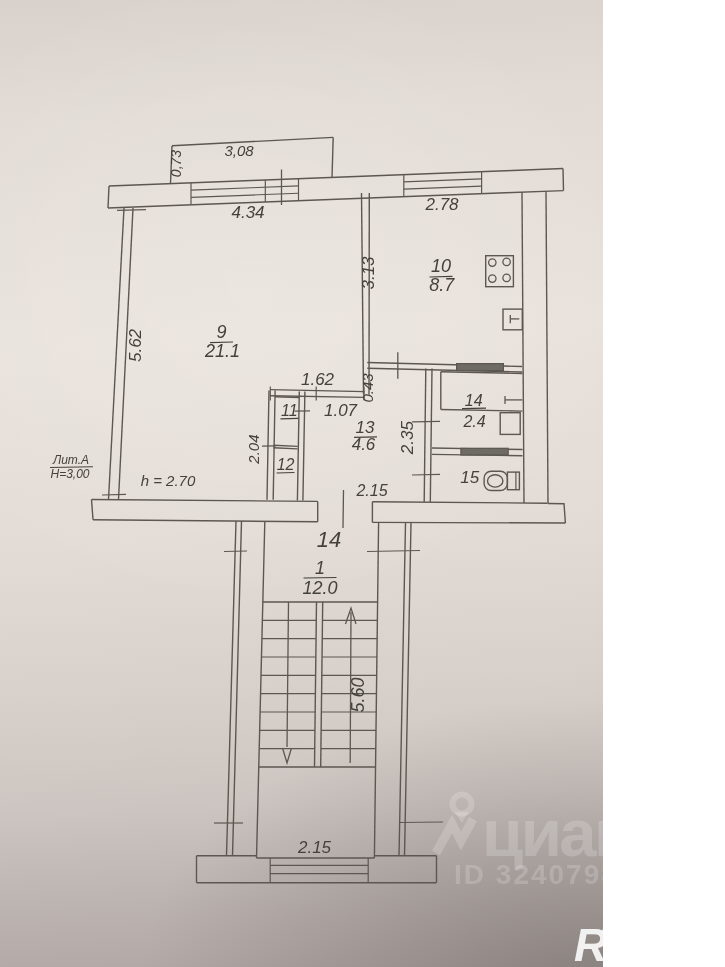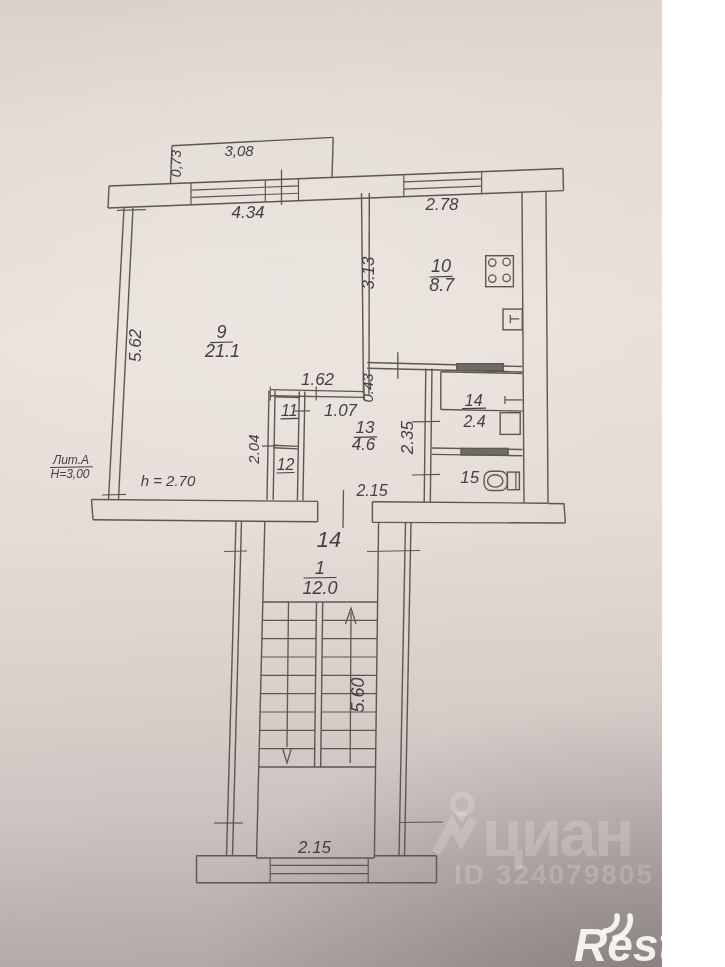--- a/index.html
+++ b/index.html
@@ -1,15 +1,15 @@
 <!DOCTYPE html>
 <html><head><meta charset="utf-8">
 <style>
 html,body{margin:0;padding:0;}
-#page{position:relative;width:662px;height:967px;overflow:hidden;
+#page{position:relative;width:603px;height:967px;overflow:hidden;
 background:
  radial-gradient(ellipse 620px 400px at 97% 102%, rgba(50,44,41,0.30), rgba(50,44,41,0) 72%),
  radial-gradient(ellipse 520px 430px at 42% 30%, rgba(255,255,255,0.16), rgba(255,255,255,0) 75%),
  linear-gradient(177deg, #d9d2cc 0%, #e2dbd5 12%, #e9e2dc 35%, #e3dcd6 55%, #d8d1cb 70%, #ccc4c0 82%, #bcb4b1 91%, #afa6a3 100%);}
 svg{position:absolute;left:0;top:0;transform:translateZ(0);}
 .w{stroke:#5d5751;fill:none;}
 .tl{stroke:#45413d;fill:none;}
 .t{font-family:"Liberation Sans",sans-serif;font-style:italic;fill:#45413d;}
 .ws{font-family:"Liberation Sans",sans-serif;}
 </style></head>

